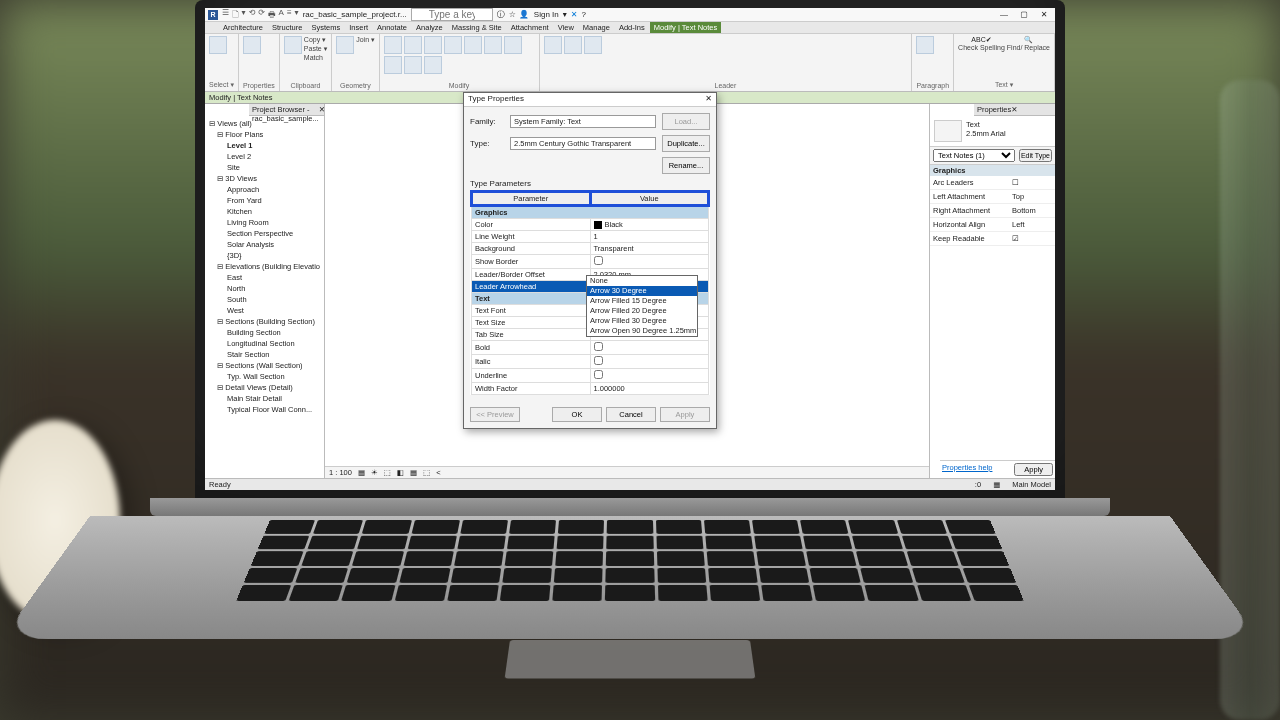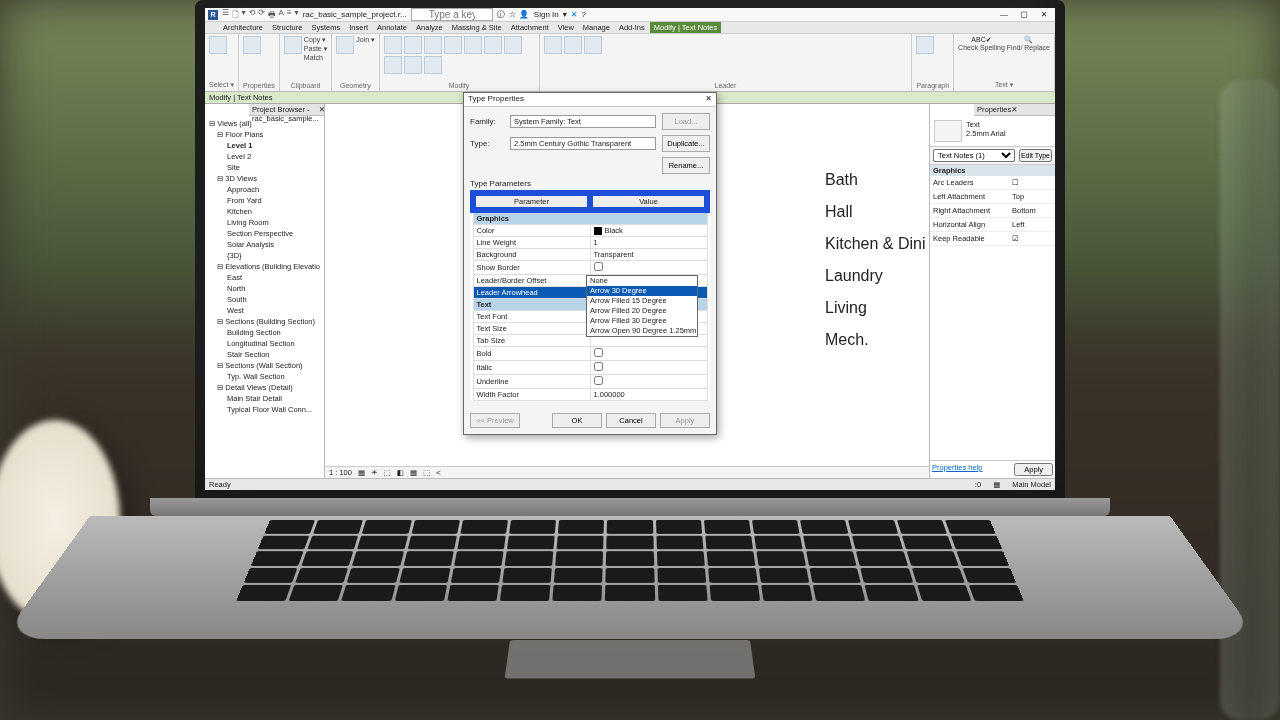--- a/index.html
+++ b/index.html
@@ -60,36 +60,36 @@
 .scalebar { height: 12px; background: #f4f4f4; border-top: 1px solid #ccc; font-size: 7.5px; display: flex; align-items: center; gap: 6px; padding: 0 4px; position: absolute; bottom: 0; left: 0; right: 0; }
 
 
 .proppal { width: 126px; background: #fff; border-left: 1px solid #bbb; display: flex; flex-direction: column; }
 .proppal .typefield { padding: 4px; display: flex; gap: 4px; font-size: 7.5px; }
 .proppal .typeicon { width: 28px; height: 22px; border: 1px solid #ccc; background: #f4f4f4; }
 .proppal .row { display: flex; padding: 2px 3px; font-size: 7.5px; border-bottom: 1px solid #eee; gap: 4px; }
 .proppal .row .k { flex: 1; }
 .proppal .row .v { width: 40px; }
 .proppal .grp { background: #d8e4ec; font-size: 7.5px; padding: 1px 3px; font-weight: bold; }
-.proppal .foot { margin-top: auto; border-top: 1px solid #ccc; display: flex; padding: 2px; gap: 4px; }
+.proppal .foot { margin-top: auto; border-top: 1px solid #ccc; display: flex; padding: 2px; gap: 4px; margin-left: 10px; }
 .proppal .foot a { color: #0066cc; font-size: 7.5px; text-decoration: underline; flex: 1; }
 .proppal .foot button { font-size: 7.5px; padding: 0 8px; }
 
 
 .dialog { position: absolute; left: 258px; top: 84px; width: 254px; background: #f4f4f4; border: 1px solid #666; box-shadow: 2px 3px 8px rgba(0,0,0,.35); z-index: 50; }
 .dialog .dhdr { height: 14px; background: #fff; border-bottom: 1px solid #ccc; display: flex; justify-content: space-between; padding: 1px 4px; font-size: 8px; }
 .dialog .dbody { padding: 6px; font-size: 8px; }
 .drow { display: flex; align-items: center; gap: 6px; margin-bottom: 5px; }
 .drow label { width: 34px; }
 .drow select, .drow .fakeselect { flex: 1; font-size: 7.5px; border: 1px solid #999; background: #fff; padding: 1px 3px; height: 13px; }
 .drow button { width: 48px; font-size: 7.5px; height: 17px; background: #eee; border: 1px solid #aaa; }
 .drow button:disabled { color: #999; }
 .subhdr { font-size: 8px; margin: 4px 0 2px; }
 .paramtbl { width: 100%; border: 1px solid #aaa; border-collapse: collapse; font-size: 7.5px; background: #fff; }
-.paramtbl th { background: #eee; border: 6px solid #1d4ed8; font-weight: normal; padding: 1px; }
+.paramtbl th { background: #eee; border: 3px solid #1d4ed8; font-weight: normal; padding: 1px; }
 .paramtbl td { border: 1px solid #ddd; padding: 1px 3px; height: 11px; }
 .paramtbl .grprow td { background: #b8d4e8; font-weight: bold; }
 .paramtbl .selrow td { background: #0a5ab4; color: #fff; }
 .swatch { display: inline-block; width: 8px; height: 8px; background: #000; vertical-align: middle; margin-right: 3px; }
 input[type=checkbox].tiny { width: 9px; height: 9px; }
 .dropdown { position: absolute; background: #fff; border: 1px solid #666; font-size: 7.5px; z-index: 60; width: 112px; }
 .dropdown div { padding: 0 3px; line-height: 10px; white-space: nowrap; cursor: pointer; }
 .dropdown .hl { background: #0a5ab4; color: #fff; }
 .dfoot { display: flex; justify-content: flex-end; gap: 4px; padding: 6px; }
 .dfoot button { width: 50px; font-size: 7.5px; height: 15px; background: #eee; border: 1px solid #aaa; }
@@ -271,28 +271,20 @@
           <div class="vline" style="left:217px;top:0;height:18px"></div>
           <div class="circle">C</div>
           <div class="big">Typing</div>
           <div class="boxed">Another Text No</div>
           <div class="outside">Outside in White Space</div>
           <div class="sel">
             <span>Hit Enter to Go to Anot</span><br>
             <span>On Another Line</span>
           </div>
           <div class="rooms">
-            <div id="rooms">
-                <div>Bath</div>
-                <div>Hall</div>
-                <div>Kitchen &amp; Dini</div>
-                <div>Laundry</div>
-                <div>Living</div>
-                <div>Mech.</div>
-              </div>
           </div>
           <div class="scalebar">
             <span>1 : 100</span>
               <span>▦</span>
               <span>☀</span>
               <span>⬚</span>
               <span>◧</span>
               <span>▦</span>
               <span>⬚</span>
               <span>&lt;</span>

